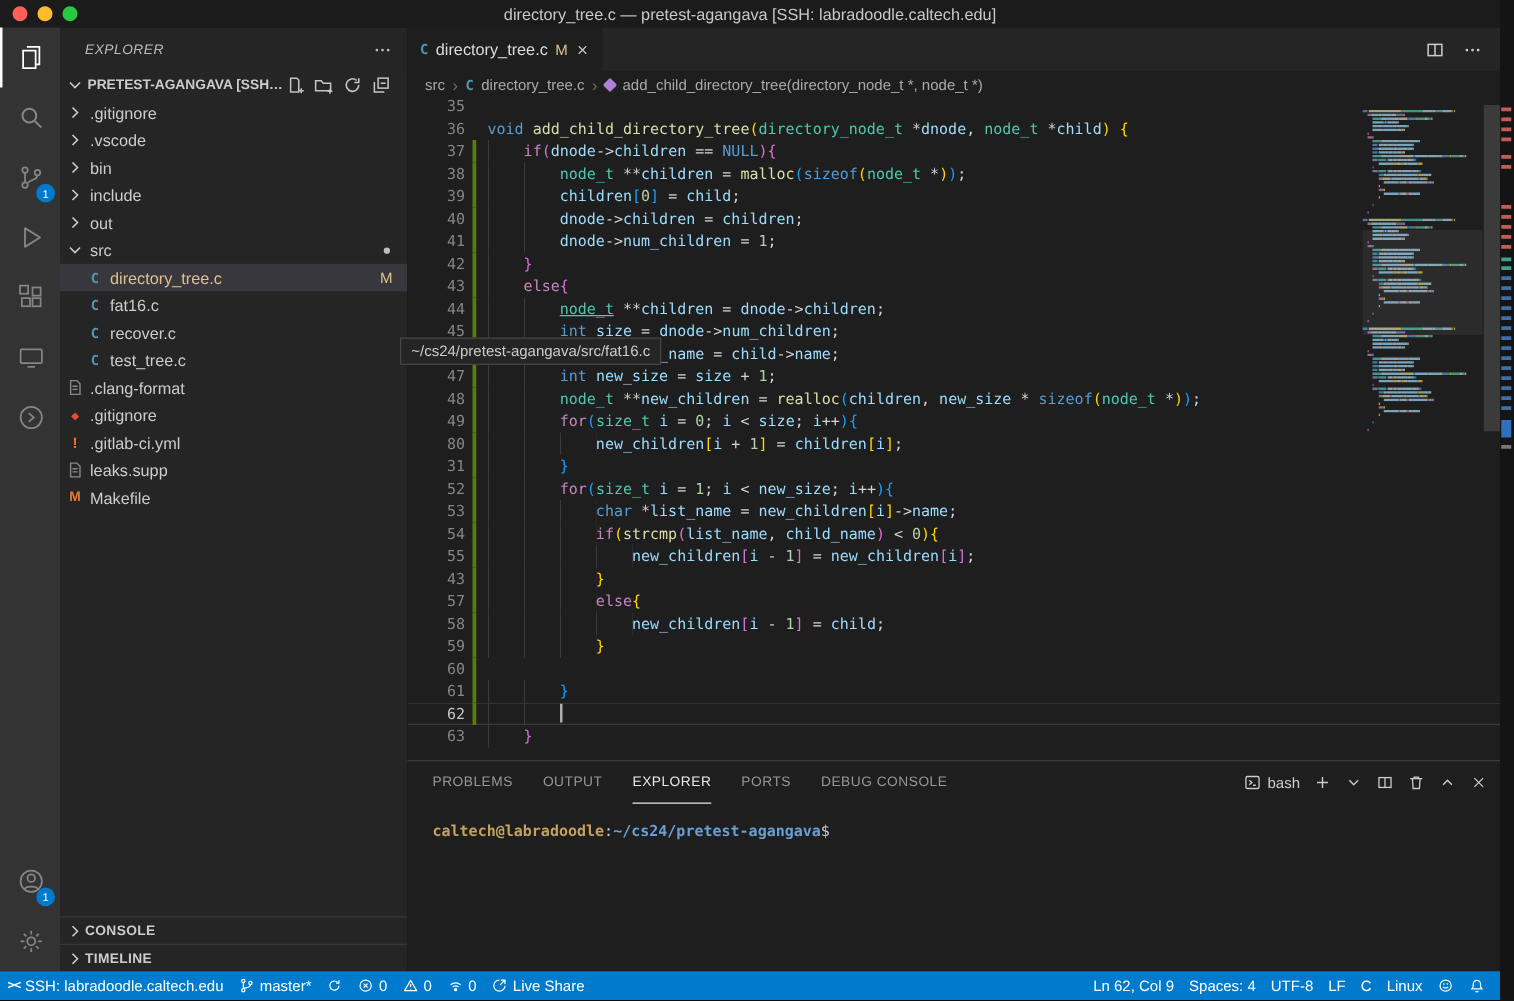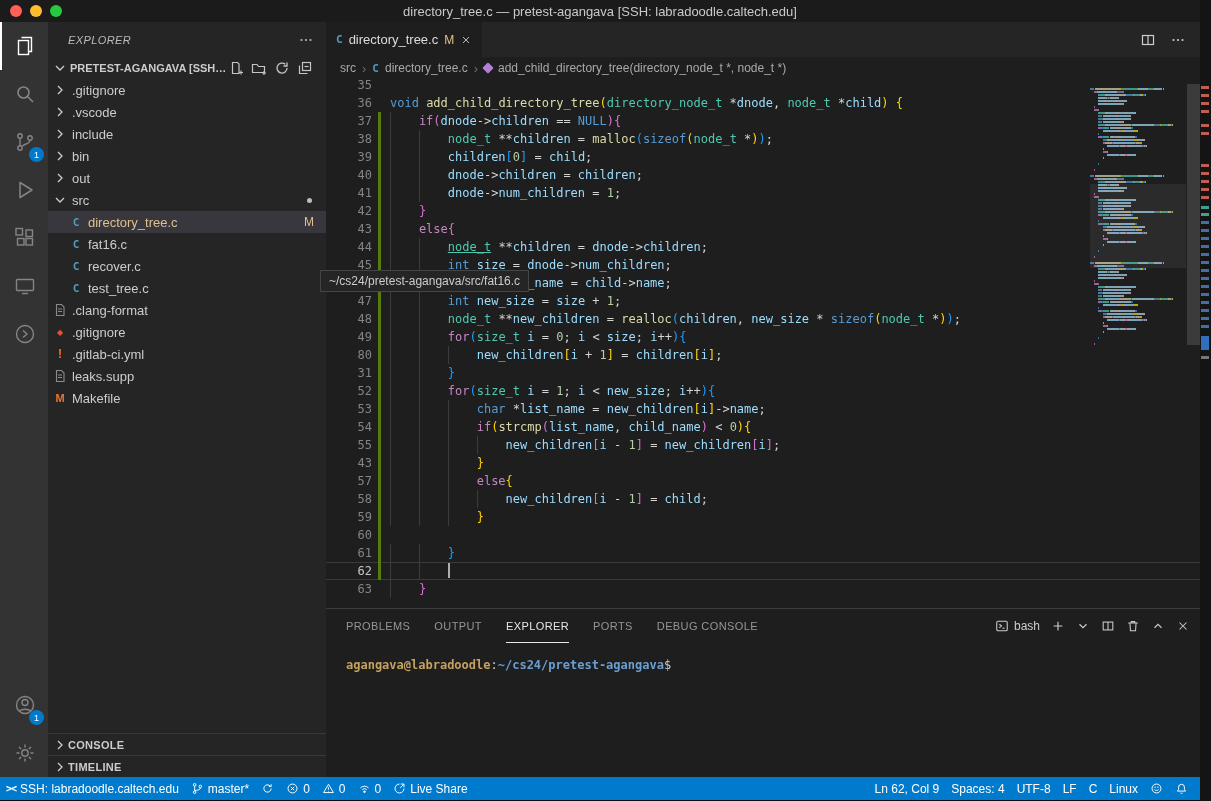--- a/index.html
+++ b/index.html
@@ -266,29 +266,29 @@
           </svg>
         </span>
         <span class="tree-label">.vscode</span>
       </div>
       <div class="tree-row" style="padding-left: 4px;">
         <span class="twist">
           <svg viewBox="0 0 16 16" fill="none" stroke="currentColor" stroke-width="1.3">
             <path d="M6 4l4 4-4 4"></path>
           </svg>
         </span>
-        <span class="tree-label">include</span>
+        <span class="tree-label">bin</span>
       </div>
       <div class="tree-row" style="padding-left: 4px;">
         <span class="twist">
           <svg viewBox="0 0 16 16" fill="none" stroke="currentColor" stroke-width="1.3">
             <path d="M6 4l4 4-4 4"></path>
           </svg>
         </span>
-        <span class="tree-label">bin</span>
+        <span class="tree-label">include</span>
       </div>
       <div class="tree-row" style="padding-left: 4px;">
         <span class="twist">
           <svg viewBox="0 0 16 16" fill="none" stroke="currentColor" stroke-width="1.3">
             <path d="M6 4l4 4-4 4"></path>
           </svg>
         </span>
         <span class="tree-label">out</span>
       </div>
       <div class="tree-row" style="padding-left: 4px;">
@@ -1523,21 +1523,21 @@
             </svg>
           </span>
         <span class="icon">
             <svg viewBox="0 0 16 16" fill="none" stroke="currentColor" stroke-width="1.2">
               <path d="M4 4l8 8M12 4l-8 8"></path>
             </svg>
           </span>
       </div>
     </div>
     <div id="terminal">
-      <div id="term-prompt"><span class="t-host">agangava@labradoodle</span><span class="t-plain">:</span><span class="t-path">~/cs24/pretest-agangava</span><span class="t-plain">$</span></div>
+      <div id="term-prompt"><span class="t-host">caltech@labradoodle</span><span class="t-plain">:</span><span class="t-path">~/cs24/pretest-agangava</span><span class="t-plain">$</span></div>
     </div>
   </div>
 </div>
 
 <div id="statusbar">
   <div id="sb-left">
       <div class="sb-item">
         <span class="remote-glyph">&gt;&lt;</span>
         <span>SSH: labradoodle.caltech.edu</span>
       </div>

